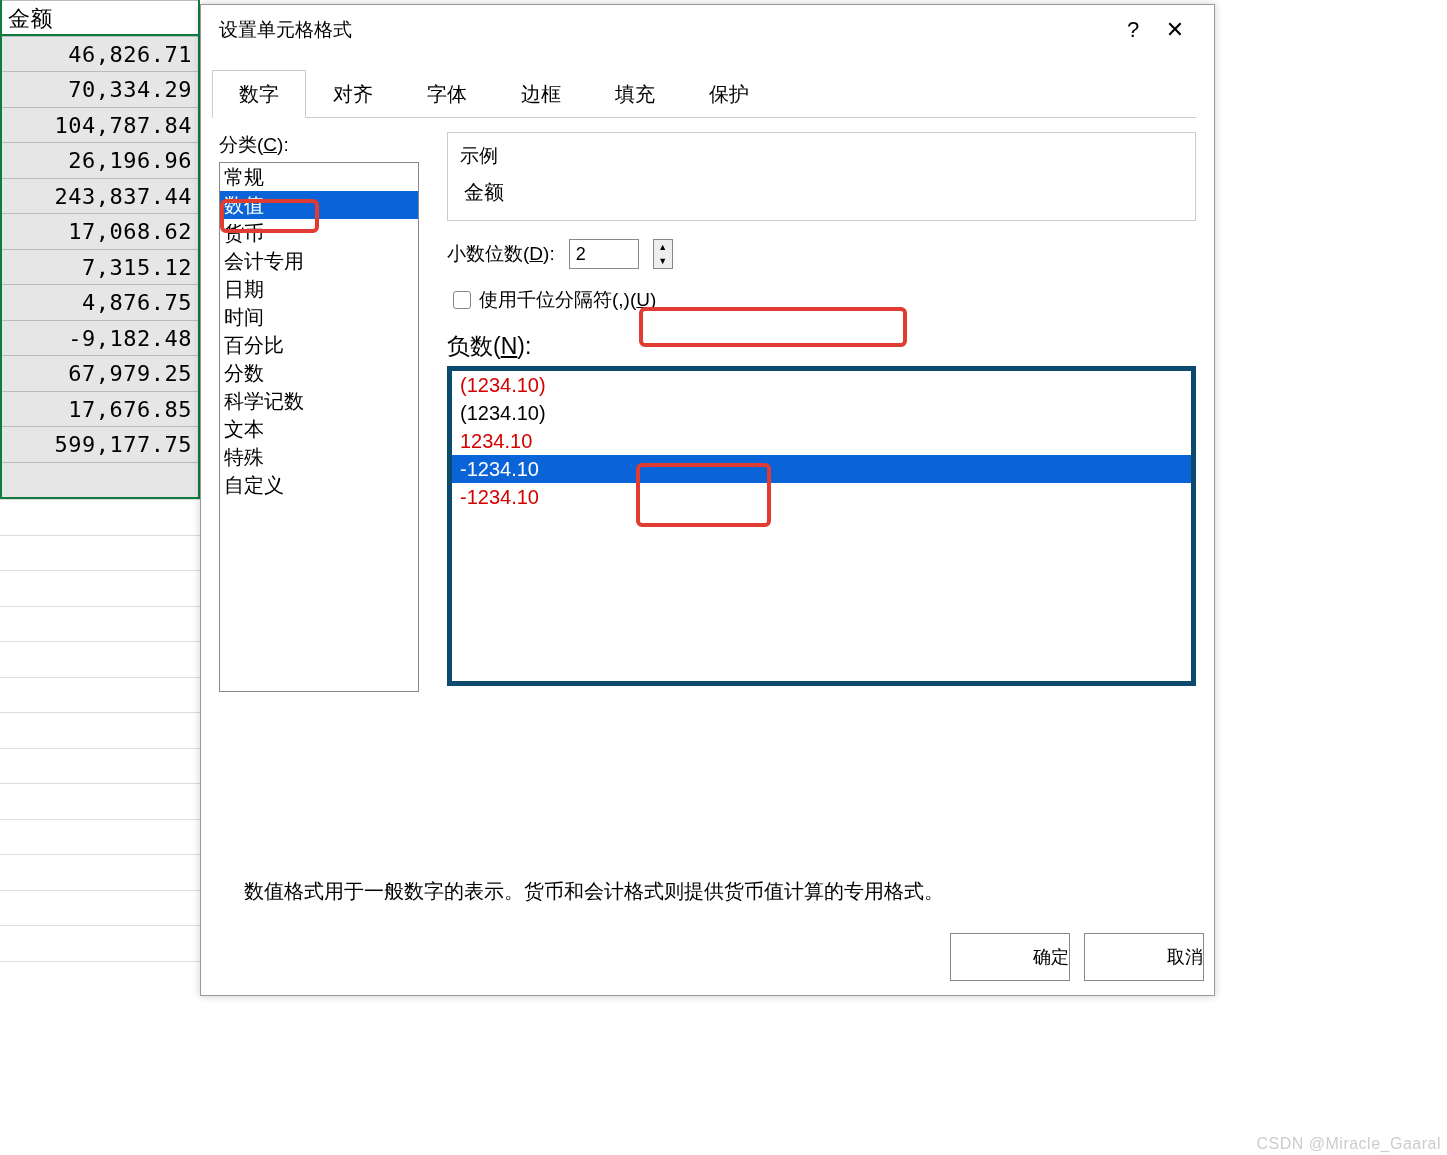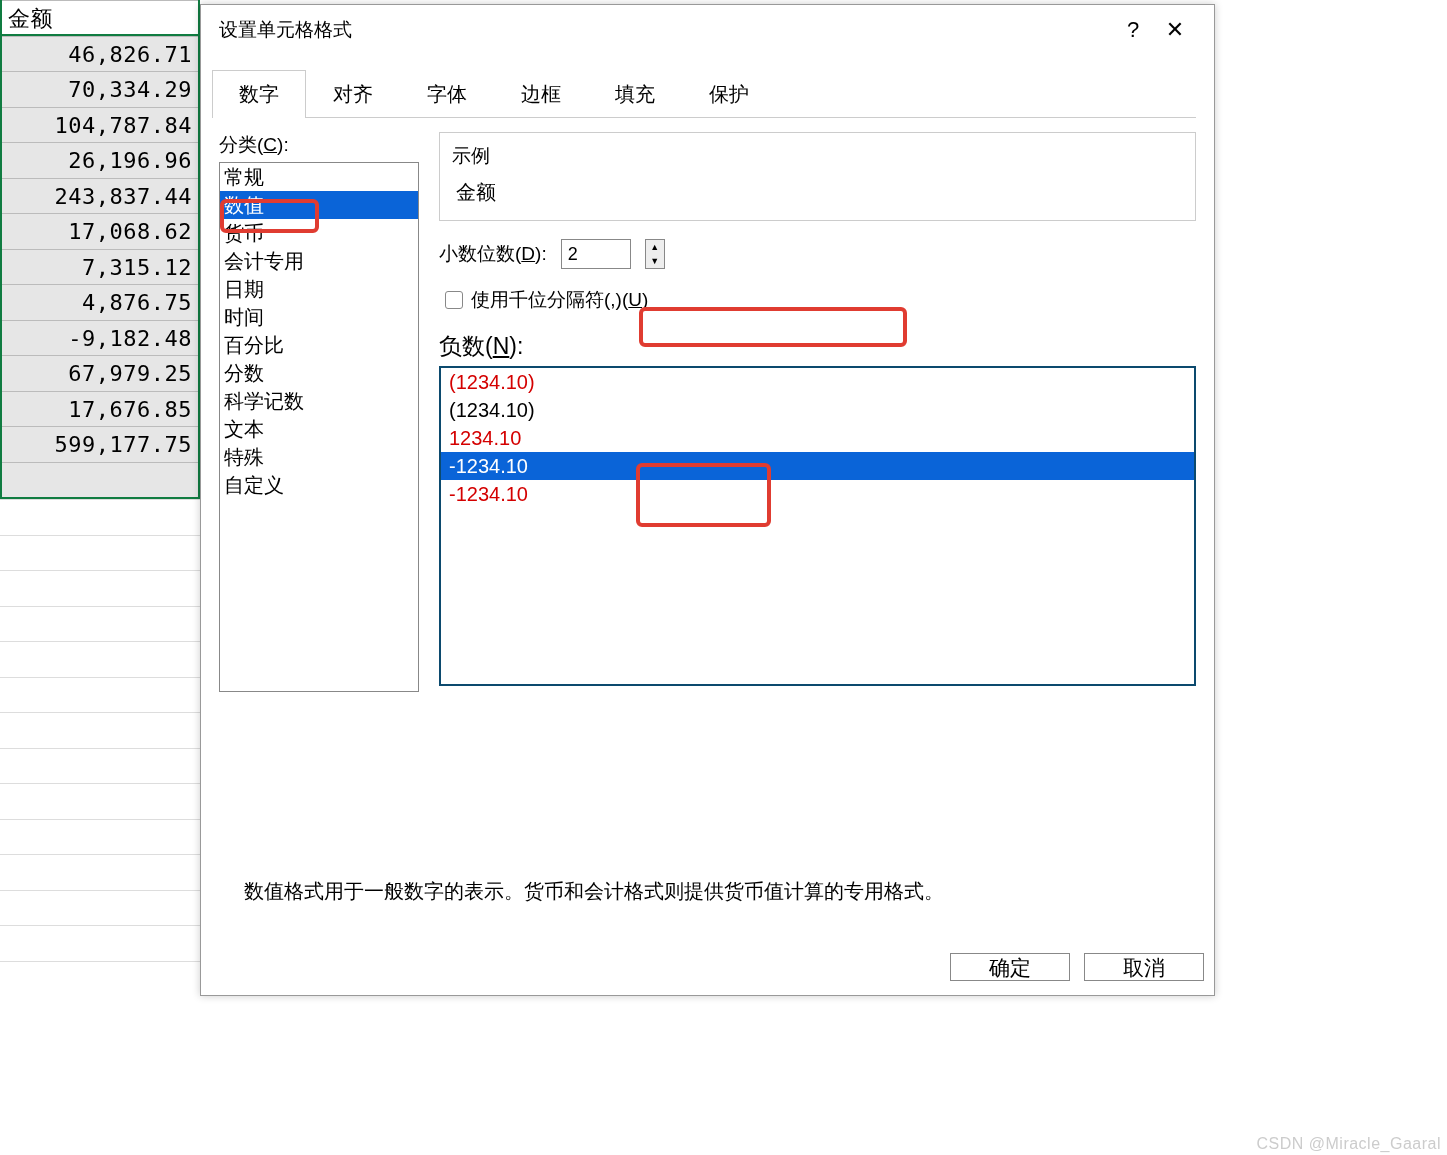--- a/index.html
+++ b/index.html
@@ -11,43 +11,43 @@
 .sheet-cell.header { text-align:left; padding-left:6px; background:#fff; border-bottom:2px solid #107c41; font-family:"SimSun"; }
 .sheet-tail .sheet-cell { background:#fff; }
 
 .dialog { position:absolute; left:200px; top:4px; width:1015px; height:992px; background:#fff; border:1px solid #999; box-shadow:0 0 8px rgba(0,0,0,.2); }
 .titlebar { height:50px; display:flex; align-items:center; padding:0 18px; font-size:19px; }
 .titlebar .spacer { flex:1; }
 .ticon { width:42px; text-align:center; font-size:22px; cursor:pointer; }
 .tab-row { display:flex; border-bottom:1px solid #ccc; margin:14px 18px 0 11px; gap:0; }
 .tab { padding:10px 26px 10px 26px; font-size:20px; cursor:pointer; border:1px solid transparent; border-bottom:none; position:relative; top:1px; }
 .tab.active { border-color:#ccc; background:#fff; }
-.body-area { display:flex; padding:14px 18px 0 18px; gap:20px; height:720px; }
+.body-area { display:flex; padding:14px 18px 0 18px; gap:28px; height:720px; }
 .cat-label { font-size:19px; margin-bottom:4px; }
 .cat-list { width:200px; height:530px; border:1px solid #888; overflow-y:scroll; background:#fff; }
 .cat-item { font-size:20px; padding:1px 4px; cursor:pointer; line-height:26px; }
 .cat-item.sel { background:#0a64d8; color:#fff; }
 .right { flex:1; }
 .example-box { border:1px solid #ccc; padding:10px 12px 14px 12px; margin-bottom:18px; }
 .example-box .lbl { font-size:19px; margin-bottom:10px; }
 .example-box .val { font-size:20px; padding-left:4px; }
 .decimal-row { display:flex; align-items:center; gap:14px; margin-bottom:14px; font-size:19px; }
 .decimal-row input { width:70px; height:30px; font-size:18px; padding-left:6px; border:1px solid #888; }
 .spin { display:flex; flex-direction:column; border:1px solid #888; }
 .spin div { width:18px; height:14px; font-size:9px; line-height:14px; text-align:center; cursor:pointer; background:#eee; }
 .sep-row { font-size:19px; margin-bottom:14px; display:flex; align-items:center; gap:8px; padding:4px 6px; }
 .chk { width:18px; height:18px; border:1px solid #888; border-radius:3px; display:inline-block; }
 .neg-lbl { font-size:23px; margin-bottom:4px; }
-.neg-list { border:2px solid #0c4a6e; height:320px; overflow-y:scroll; }
+.neg-list { border:5px solid #0c4a6e; height:320px; overflow-y:scroll; }
 .neg-item { font-size:20px; padding:1px 8px; cursor:pointer; line-height:26px; }
 .neg-item.red { color:#d40000; }
 .neg-item.sel { background:#0a64d8; color:#fff; }
 .desc { font-size:20px; padding:40px 20px 0 20px;margin-left:23px; }
 .btn-row { position:absolute; right:14px; bottom:14px; display:flex; gap:14px; margin-right:-4px; }
-.btn { width:120px; height:28px; border:1px solid #888; background:#fff; font-size:21px; cursor:pointer; }
+.btn { width:120px; height:48px; border:1px solid #888; background:#fff; font-size:18px; cursor:pointer;text-align:right; }
 .hl-red { border:4px solid #e03c31; border-radius:6px; position:absolute; pointer-events:none; }
 .underline { text-decoration:underline; }
 .watermark { position:absolute; right:6px; bottom:2px; font-size:16px; color:#ccc; letter-spacing:.5px; }
 
 
 .cat-list::-webkit-scrollbar,.neg-list::-webkit-scrollbar{width:18px;}
 .cat-list::-webkit-scrollbar-thumb,.neg-list::-webkit-scrollbar-thumb{background:#ccc;}
 .cat-list::-webkit-scrollbar-button,.neg-list::-webkit-scrollbar-button{background:#eee;height:18px;}
 </style>
 </head>

